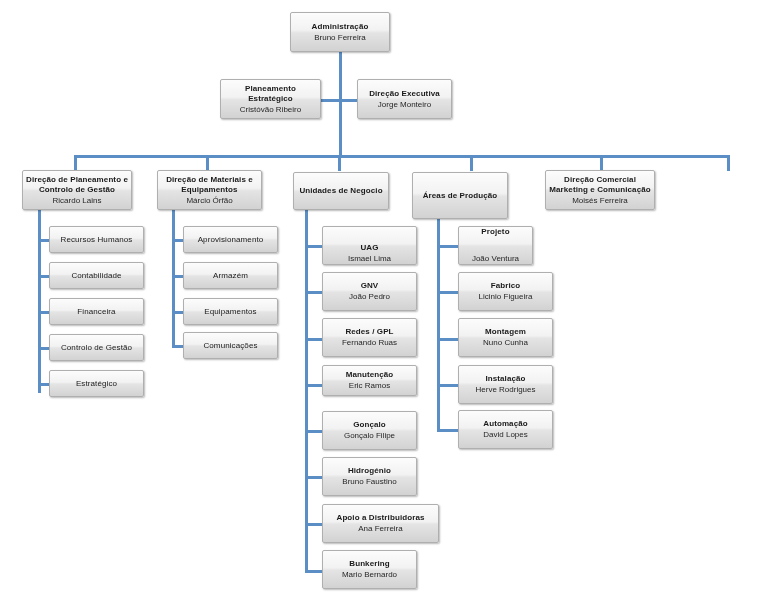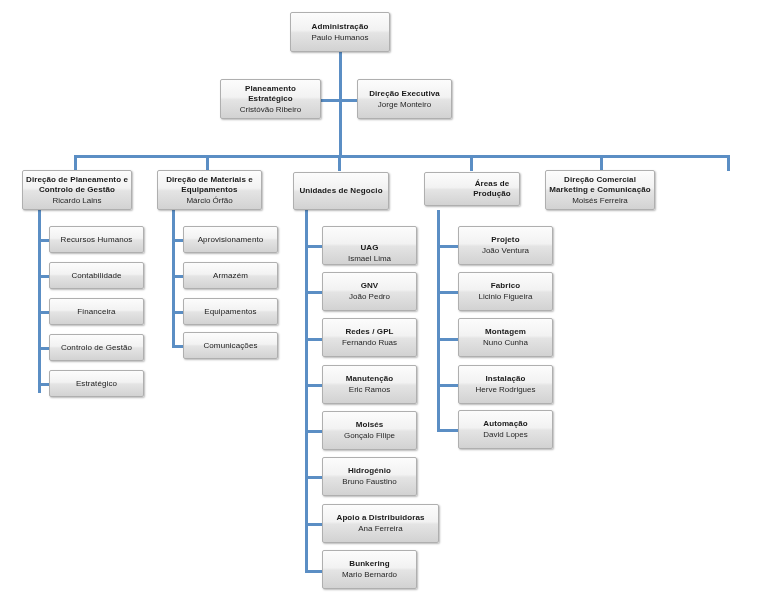--- a/index.html
+++ b/index.html
@@ -114,21 +114,21 @@
 
   <div class="conn v" style="left:437px; top:210px; height:222px;"></div>
   <div class="conn h" style="left:437px; top:245px; width:22px;"></div>
   <div class="conn h" style="left:437px; top:291px; width:22px;"></div>
   <div class="conn h" style="left:437px; top:338px; width:22px;"></div>
   <div class="conn h" style="left:437px; top:384px; width:22px;"></div>
   <div class="conn h" style="left:437px; top:429px; width:22px;"></div>
 
   <div class="node" style="left:290px; top:12px; width:100px; height:40px;">
     <div class="title">Administração</div>
-    <div class="person">Paulo Humanos</div>
+    <div class="person">Bruno Ferreira</div>
   </div>
 
   <div class="node" style="left:220px; top:79px; width:101px; height:40px;">
     <div class="title">Planeamento Estratégico</div>
     <div class="person">Cristóvão Ribeiro</div>
   </div>
   <div class="node" style="left:357px; top:79px; width:95px; height:40px;">
     <div class="title">Direção Executiva</div>
     <div class="person">Jorge Monteiro</div>
   </div>
@@ -139,21 +139,21 @@
     <div class="person">Ricardo Lains</div>
   </div>
   <div class="node" style="left:157px; top:170px; width:105px; height:40px;">
     <div class="title">Direção de Materiais e</div>
     <div class="title">Equipamentos</div>
     <div class="person">Márcio Órfão</div>
   </div>
   <div class="node" style="left:293px; top:172px; width:96px; height:38px;">
     <div class="title">Unidades de Negocio</div>
   </div>
-  <div class="node" style="left:424px; top:172px; width:96px; height:34px;padding-left:40px;">
+  <div class="node" style="left:412px; top:172px; width:96px; height:47px;">
     <div class="title">Áreas de Produção</div>
   </div>
   <div class="node" style="left:545px; top:170px; width:110px; height:40px;">
     <div class="title">Direção Comercial</div>
     <div class="title">Marketing e Comunicação</div>
     <div class="person">Moisés Ferreira</div>
   </div>
 
   <div class="node leaf" style="left:49px; top:226px; width:95px; height:27px;">
     <div class="title">Recursos Humanos</div>
@@ -189,42 +189,42 @@
     <div class="person">Ismael Lima</div>
   </div>
   <div class="node leaf withperson" style="left:322px; top:272px; width:95px; height:39px;">
     <div class="title">GNV</div>
     <div class="person">João Pedro</div>
   </div>
   <div class="node leaf withperson" style="left:322px; top:318px; width:95px; height:39px;">
     <div class="title">Redes / GPL</div>
     <div class="person">Fernando Ruas</div>
   </div>
-  <div class="node leaf withperson" style="left:322px; top:365px; width:95px; height:39px;">
+  <div class="node leaf withperson" style="left:322px; top:365px; width:95px; height:31px;">
     <div class="title">Manutenção</div>
     <div class="person">Eric Ramos</div>
   </div>
   <div class="node leaf withperson" style="left:322px; top:411px; width:95px; height:39px;">
-    <div class="title">Moisés</div>
+    <div class="title">Gonçalo</div>
     <div class="person">Gonçalo Filipe</div>
   </div>
   <div class="node leaf withperson" style="left:322px; top:457px; width:95px; height:39px;">
     <div class="title">Hidrogénio</div>
     <div class="person">Bruno Faustino</div>
   </div>
   <div class="node leaf withperson" style="left:322px; top:504px; width:117px; height:39px;">
     <div class="title">Apoio a Distribuidoras</div>
     <div class="person">Ana Ferreira</div>
   </div>
   <div class="node leaf withperson" style="left:322px; top:550px; width:95px; height:39px;">
     <div class="title">Bunkering</div>
     <div class="person">Mario Bernardo</div>
   </div>
 
-  <div class="node leaf withperson" style="left:458px; top:226px; width:95px; height:39px;">
+  <div class="node leaf withperson" style="left:458px; top:226px; width:75px; height:39px;justify-content:space-between;">
     <div class="title">Projeto</div>
     <div class="person">João Ventura</div>
   </div>
   <div class="node leaf withperson" style="left:458px; top:272px; width:95px; height:39px;">
     <div class="title">Fabrico</div>
     <div class="person">Licinio Figueira</div>
   </div>
   <div class="node leaf withperson" style="left:458px; top:318px; width:95px; height:39px;">
     <div class="title">Montagem</div>
     <div class="person">Nuno Cunha</div>

